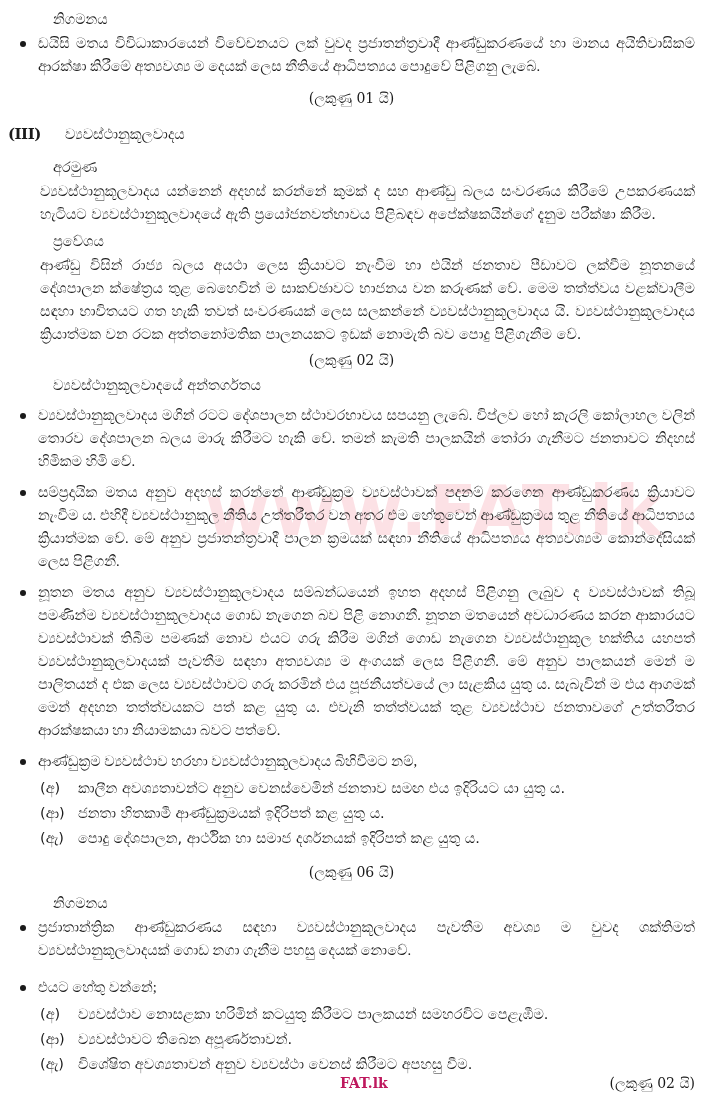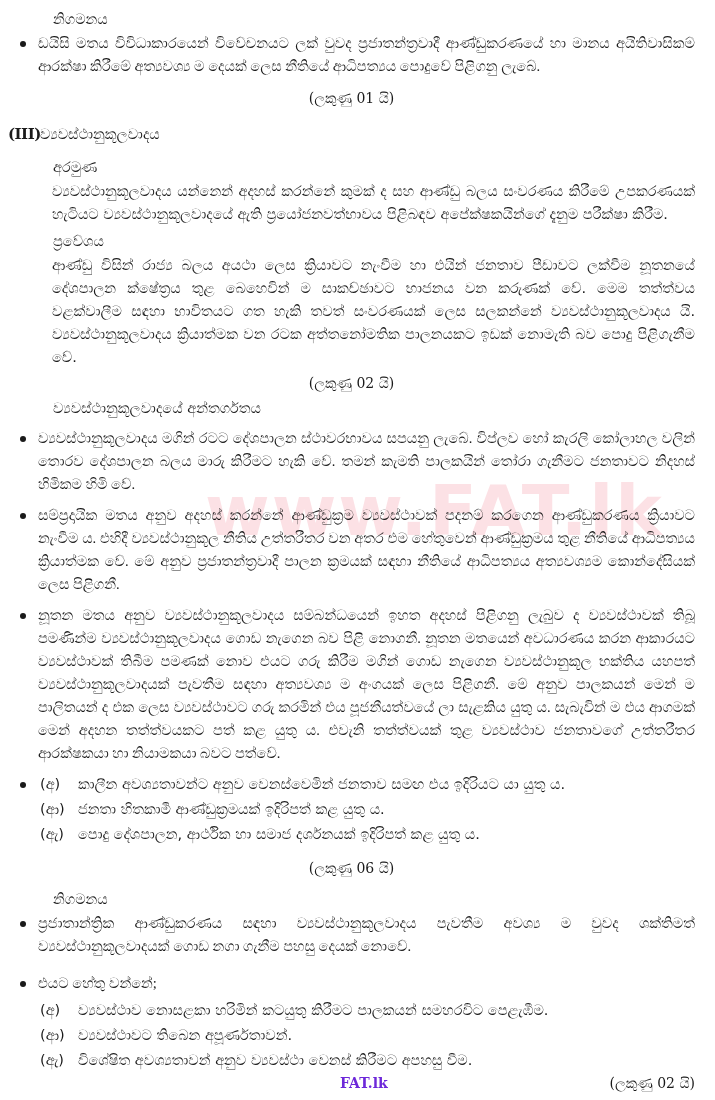--- a/index.html
+++ b/index.html
@@ -29,30 +29,31 @@
       font-weight: normal;
       height: 26px;
       line-height: 26px;
     }
     .section-title {
       display: flex;
       align-items: center;
       margin-top: 10px;
       height: 28px;
       line-height: 28px;
+      gap: 25px;
     }
     .roman {
       font-family: "DejaVu Serif", "Liberation Serif", serif;
       font-weight: bold;
       font-size: 15px;
       width: 32px;
       letter-spacing: -0.5px;
     }
     .para {
-      margin-left: 44px;
+      margin-left: 32px;
       text-align: justify;
       margin-bottom: 2px;
     }
     .bullet-list {
       list-style: none;
       margin: 0;
       padding: 0;
       font-family: Liberation Serif, serif;
     }
     .bullet {
@@ -116,21 +117,21 @@
       top: 1070px;
       height: 26px;
     }
     .footer-brand {
       position: absolute;
       left: 340px;
       top: 0;
       font-family: "DejaVu Serif", "Liberation Serif", serif;
       font-weight: bold;
       font-size: 14px;
-      color: #6d28d9;
+      color: #be185d;
       line-height: 26px;
     }
     .footer-marks {
       position: absolute;
       right: 0;
       top: 0;
       font-family: "DejaVu Serif", "Liberation Serif", serif;
       font-size: 14px;
       line-height: 26px;
     }
@@ -176,20 +177,21 @@
       <li class="bullet">
         <span class="dot"></span>
         <span>සම්ප්‍රදායික මතය අනුව අදහස් කරන්නේ ආණ්ඩුක්‍රම ව්‍යවස්ථාවක් පදනම් කරගෙන ආණ්ඩුකරණය ක්‍රියාවට නැංවීම ය. එහිදී ව්‍යවස්ථානුකූල නීතිය උත්තරීතර වන අතර එම හේතුවෙන් ආණ්ඩුක්‍රමය තුළ නීතියේ ආධිපත්‍යය ක්‍රියාත්මක වේ. මේ අනුව ප්‍රජාතන්ත්‍රවාදී පාලන ක්‍රමයක් සඳහා නීතියේ ආධිපත්‍යය අත්‍යවශ්‍යම කොන්දේසියක් ලෙස පිළිගනී.</span>
       </li>
       <li class="bullet">
         <span class="dot"></span>
         <span>නූතන මතය අනුව ව්‍යවස්ථානුකූලවාදය සම්බන්ධයෙන් ඉහත අදහස් පිළිගනු ලැබුව ද ව්‍යවස්ථාවක් තිබූ පමණින්ම ව්‍යවස්ථානුකූලවාදය ගොඩ නැගෙන බව පිළි නොගනී. නූතන මතයෙන් අවධාරණය කරන ආකාරයට ව්‍යවස්ථාවක් තිබීම පමණක් නොව එයට ගරු කිරීම මගින් ගොඩ නැගෙන ව්‍යවස්ථානුකූල භක්තිය යහපත් ව්‍යවස්ථානුකූලවාදයක් පැවතීම සඳහා අත්‍යවශ්‍ය ම අංගයක් ලෙස පිළිගනී. මේ අනුව පාලකයන් මෙන් ම පාලිතයන් ද එක ලෙස ව්‍යවස්ථාවට ගරු කරමින් එය පූජනීයත්වයේ ලා සැළකිය යුතු ය. සැබැවින් ම එය ආගමක් මෙන් අදහන තත්ත්වයකට පත් කළ යුතු ය. එවැනි තත්ත්වයක් තුළ ව්‍යවස්ථාව ජනතාවගේ උත්තරීතර ආරක්ෂකයා හා නියාමකයා බවට පත්වේ.</span>
       </li>
       <li class="bullet" style="margin-bottom:2px;">
         <span class="dot"></span>
+        <span>ආණ්ඩුක්‍රම ව්‍යවස්ථාව හරහා ව්‍යවස්ථානුකූලවාදය බිහිවීමට නම්,</span>
       </li>
     </ul>
     <ul class="sublist">
       <li class="subitem">
         <span class="lbl">(අ)</span>
         <span>කාලීන අවශ්‍යතාවන්ට අනුව වෙනස්වෙමින් ජනතාව සමඟ එය ඉදිරියට යා යුතු ය.</span>
       </li>
       <li class="subitem">
         <span class="lbl">(ආ)</span>
         <span>ජනතා හිතකාමී ආණ්ඩුක්‍රමයක් ඉදිරිපත් කළ යුතු ය.</span>

